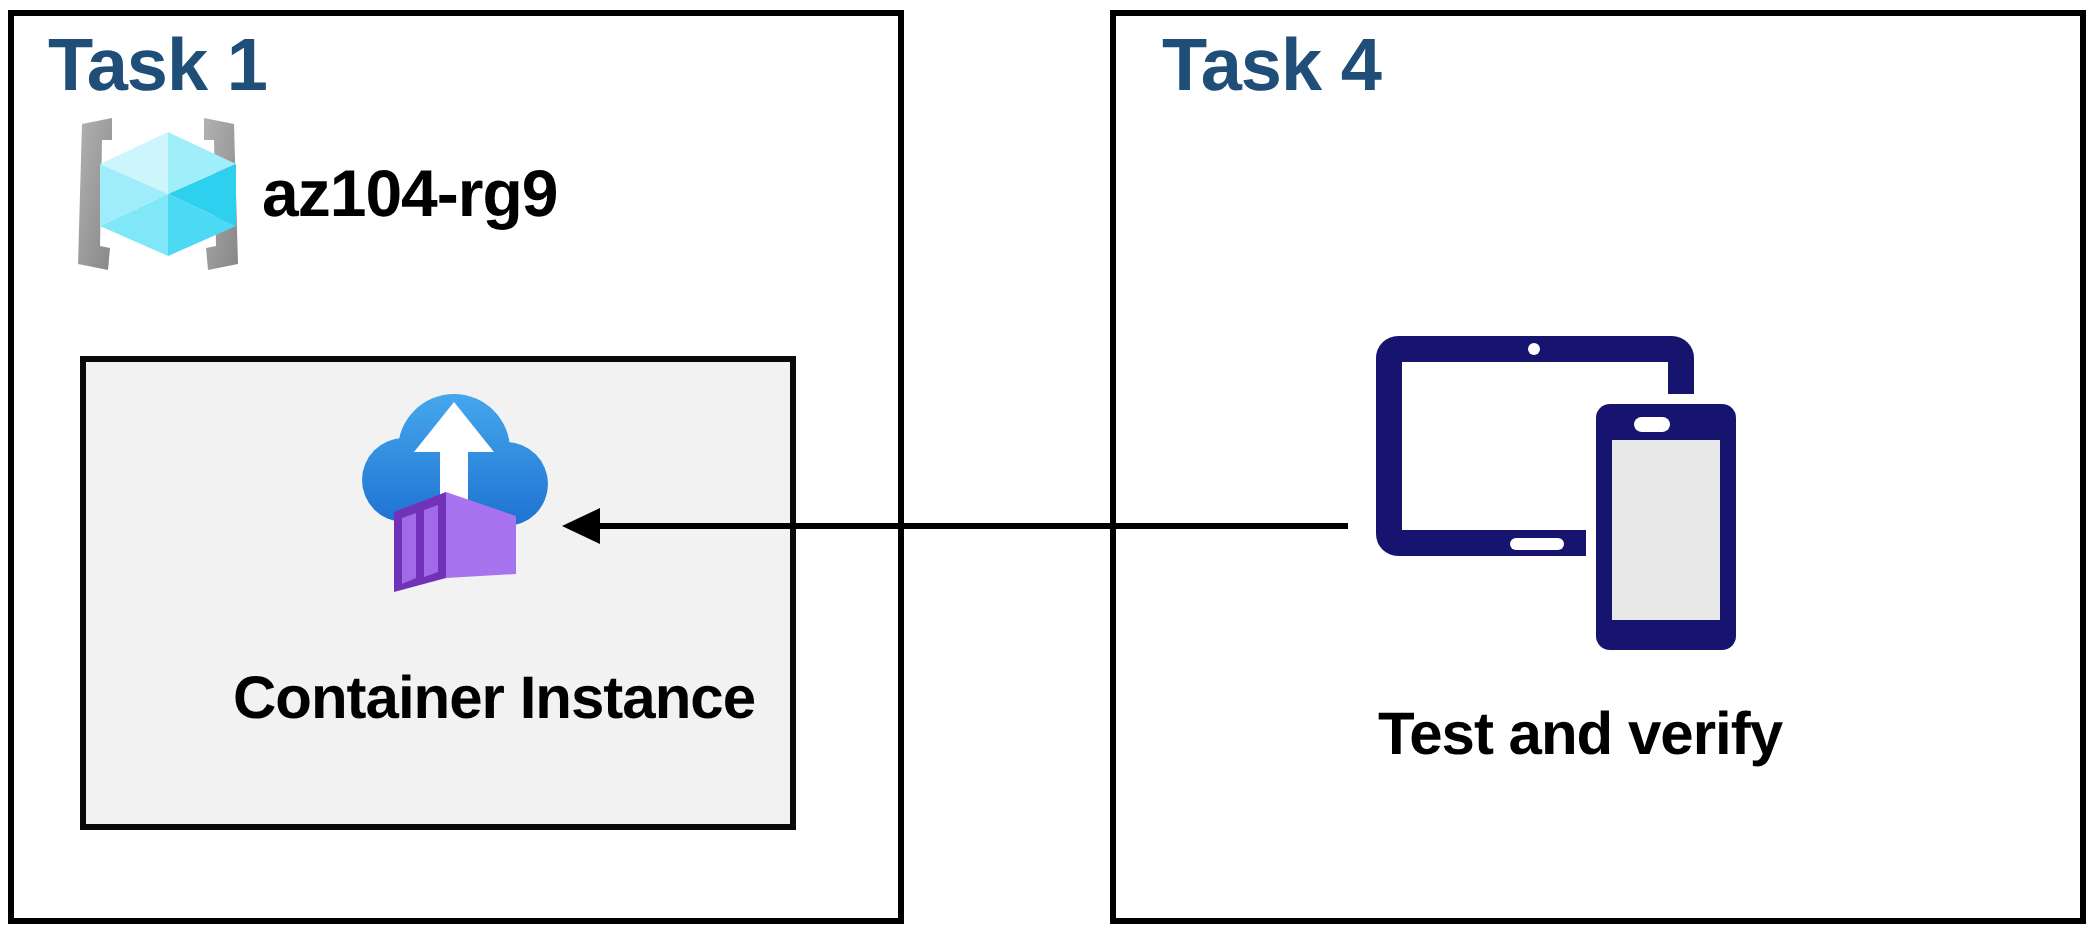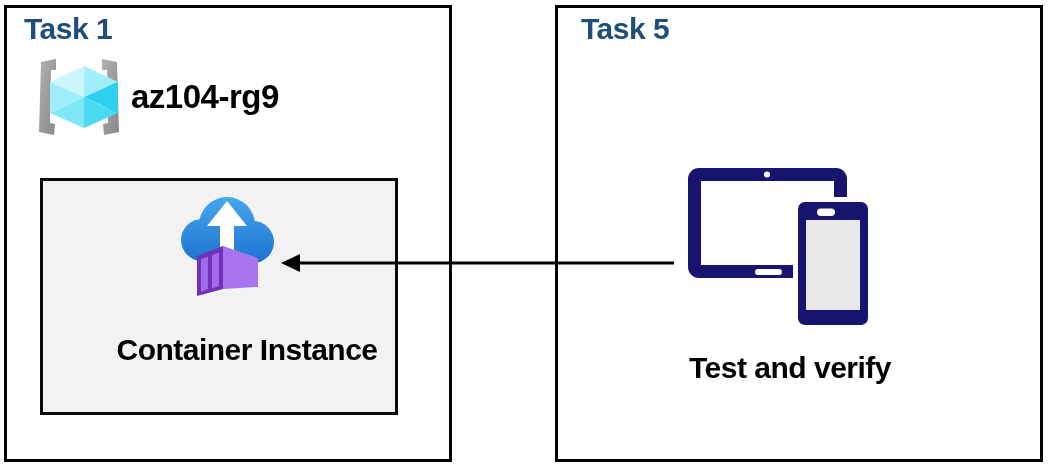--- a/index.html
+++ b/index.html
@@ -6,21 +6,21 @@
   #canvas{
     position:relative;width:1049px;height:465px;background:#ffffff;
     font-family:"Liberation Sans",sans-serif;overflow:hidden;
   }
   .task-box{
     position:absolute;border:3px solid #000;background:#fff;box-sizing:border-box;
   }
   #task1-box{left:4px;top:5px;width:448px;height:457px;}
   #task2-box{left:555px;top:5px;width:488px;height:457px;}
   .task-title{
-    position:absolute;font-weight:bold;font-size:30px;letter-spacing:-0.5px;
+    position:absolute;font-weight:bold;font-size:37px;letter-spacing:-0.5px;
     color:#1F4E79;white-space:nowrap;
   }
   #task1-title{left:24px;top:12px;}
   #task2-title{left:581px;top:12px;}
   #rg-icon{position:absolute;left:31px;top:56px;}
   #rg-name{
     position:absolute;left:131px;top:78px;font-weight:bold;font-size:33px;
     letter-spacing:-0.5px;color:#000;white-space:nowrap;text-align:center;
   }
   #container-instance-box{
@@ -42,21 +42,21 @@
 </head>
 <body>
 
 <div id="canvas">
 
   <div id="task1-box" class="task-box"></div>
 
   <div id="task2-box" class="task-box"></div>
 
   <div id="task1-title" class="task-title">Task 1</div>
-  <div id="task2-title" class="task-title">Task 5</div>
+  <div id="task2-title" class="task-title">Task 4</div>
 
   <svg id="rg-icon" width="96" height="82" viewBox="0 0 96 82">
     <defs>
       <linearGradient id="brk" x1="0" y1="0" x2="1" y2="1">
         <stop offset="0" stop-color="#b2b2b2"></stop>
           <stop offset="1" stop-color="#878787"></stop>
       </linearGradient>
     </defs>
 
     <path d="M25 3 L10 6 L8 76 L23 79 L24 68 L19 67 L20 14 L25 14 Z" fill="url(#brk)"></path>

